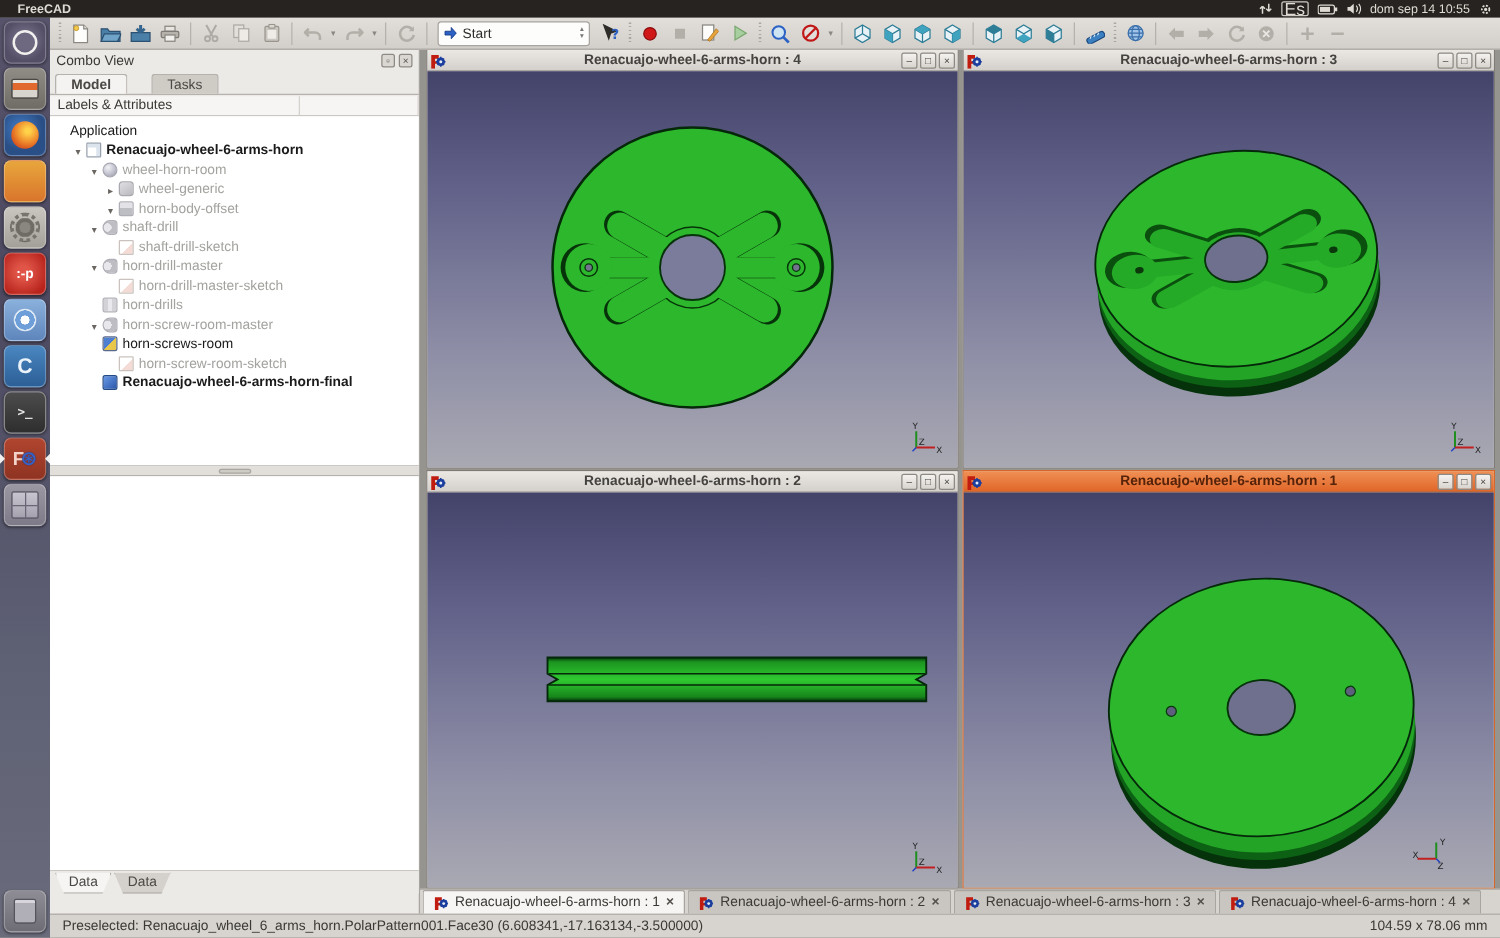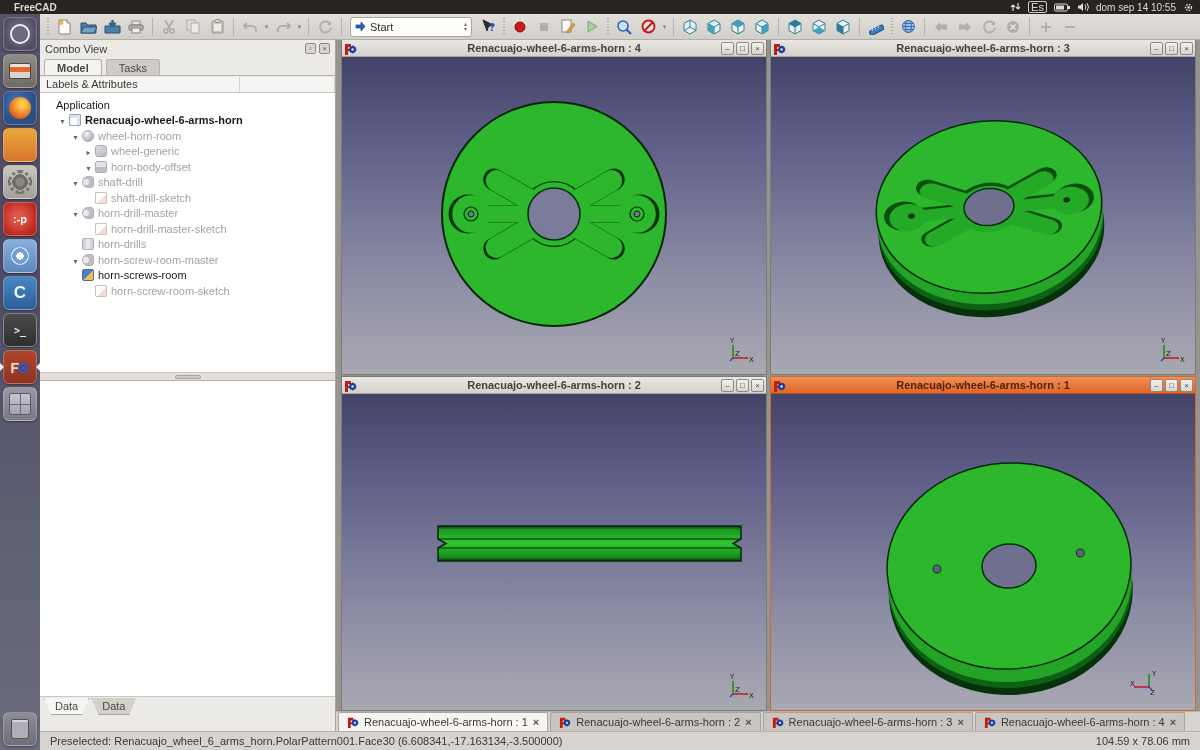--- a/index.html
+++ b/index.html
@@ -4,21 +4,21 @@
 <style>
   * { box-sizing: border-box; margin: 0; padding: 0; }
   html,body { width:1200px; height:750px; overflow:hidden; }
   body { font-family:"Liberation Sans","DejaVu Sans",sans-serif; font-size:11px; color:#3a3935; background:#9b9995; }
   #screen { position:absolute; width:1200px; height:750px; background:#9b9995; }
 
   
   #topbar { position:absolute; left:0; top:0; width:1200px; height:14px; background:#262320; color:#dfdbd4; display:flex; align-items:center; z-index:50; }
   #topbar .apptitle { font-weight:bold; font-size:10px; margin-left:14px; }
   #topbar .tray { margin-left:auto; display:flex; align-items:center; gap:7px; margin-right:6px; font-size:10px; }
-  .kbd-box { border:1px solid #cfcbc4; padding:0 2px; font-size:11px; line-height:10px; border-radius:2px; }
+  .kbd-box { border:1px solid #cfcbc4; padding:0 2px; font-size:14px; line-height:10px; border-radius:2px; }
   .tray svg { display:block; }
 
   
   #launcher { position:absolute; left:0; top:14px; width:40px; height:736px; background:linear-gradient(180deg,#56536a 0%,#4c4960 30%,#5e6074 70%,#6a6c7c 100%); z-index:40; }
   .launch-item { position:absolute; left:3px; width:34px; height:34px; border-radius:6px; border:1px solid rgba(255,255,255,.25); box-shadow:0 1px 2px rgba(0,0,0,.4); display:flex; align-items:center; justify-content:center; color:#fff; font-weight:bold; overflow:hidden; }
   .li-dash { background:radial-gradient(circle at 50% 45%,#6e6880 30%,#544e66 70%); }
   .li-dash::after { content:""; width:16px; height:16px; border:2px solid #f2f0ee; border-radius:50%; }
   .li-files { background:linear-gradient(180deg,#8f8b85 0%,#6f6b65 100%); }
   .li-files::after { content:""; width:20px; height:14px; background:linear-gradient(180deg,#e8e4de 18%,#e2692e 19% 55%,#d8d4ce 56%); border:1px solid #4a4844; border-radius:2px; }
   .li-firefox { background:radial-gradient(circle at 40% 35%,#3b6fb4 20%,#2a4f86 60%); }
@@ -53,21 +53,21 @@
   .tcaret { width:9px; height:22px; display:flex; align-items:center; justify-content:center; color:#8a8681; font-size:7px; flex:none; }
   #wb-combo { display:flex; align-items:center; gap:4px; background:#fdfdfc; border:1px solid #a8a4a0; border-radius:3px; height:20px; width:122px; padding:0 4px; margin:0 4px; flex:none; }
   #wb-combo .wb-label { flex:1; font-size:11px; color:#2e2d2a; }
   #wb-combo .spin { color:#777; font-size:6px; line-height:5px; text-align:center; }
 
   
   #combo-view { position:absolute; left:40px; top:40px; width:296px; height:691px; background:#eceae7; border-right:1px solid #a8a4a0; z-index:20; }
   #cv-header { height:17px; display:flex; align-items:center; padding:0 5px; color:#3a3935; }
   #cv-header .cv-btns { margin-left:auto; display:flex; gap:3px; }
   .cv-sq { width:11px; height:11px; border:1px solid #8d8984; background:#dad6d1; font-size:8px; line-height:9px; text-align:center; color:#55524e; border-radius:2px; }
-  #cv-tabs { display:flex; padding:2px 4px 0 4px; gap:4px; border-bottom:1px solid #b5b1ad; height:19px; }
+  #cv-tabs { display:flex; padding:2px 4px 0 4px; gap:19px; border-bottom:1px solid #b5b1ad; height:19px; }
   .cv-tab { padding:2px 12px 3px 12px; border:1px solid #b5b1ad; border-bottom:none; border-radius:3px 3px 0 0; background:#cfccc6; color:#4a4844; }
   .cv-tab.active { background:#f4f3f1; font-weight:bold; }
   #labels-row { display:flex; height:16px; background:#f6f5f3; border-bottom:1px solid #cbc7c2; margin-top:1px; }
   #labels-row .hcell { padding:1px 6px; border-right:1px solid #d5d1cd; }
   #labels-row .hcell.first { width:200px; }
   #tree { background:#fff; height:280px; overflow:hidden; padding-top:2px; border-bottom:1px solid #cbc7c2; }
   .tree-row { display:flex; align-items:flex-end; height:15.5px; white-space:nowrap; }
   .tree-row .exp { width:11px; text-align:center; color:#6a6762; font-size:8px; flex:none; }
   .tree-row .lbl { padding-left:1px; color:#1a1a1a; }
   .tree-row.grayed .lbl { color:#a2a29e; }
@@ -471,20 +471,25 @@
         </div>
         <div class="tree-row" style="padding-left: 30px;">
           <span class="exp"></span>
           <span class="ticon ticon-pattern-color"></span>
           <span class="lbl">horn-screws-room</span>
         </div>
         <div class="tree-row grayed" style="padding-left: 43px;">
           <span class="exp"></span>
           <span class="ticon ticon-sketch"></span>
           <span class="lbl">horn-screw-room-sketch</span>
+        </div>
+        <div class="tree-row bold" style="padding-left: 30px;">
+          <span class="exp"></span>
+          <span class="ticon ticon-final"></span>
+          <span class="lbl">Renacuajo-wheel-6-arms-horn-final</span>
         </div>
       </div>
     <div id="cv-splitter">
         <span class="grip"></span>
       </div>
     <div id="prop-area"></div>
     <div id="cv-bottom-tabs">
       <span class="cvb-tab active">Data</span>
       <span class="cvb-tab">Data</span>
     </div>

